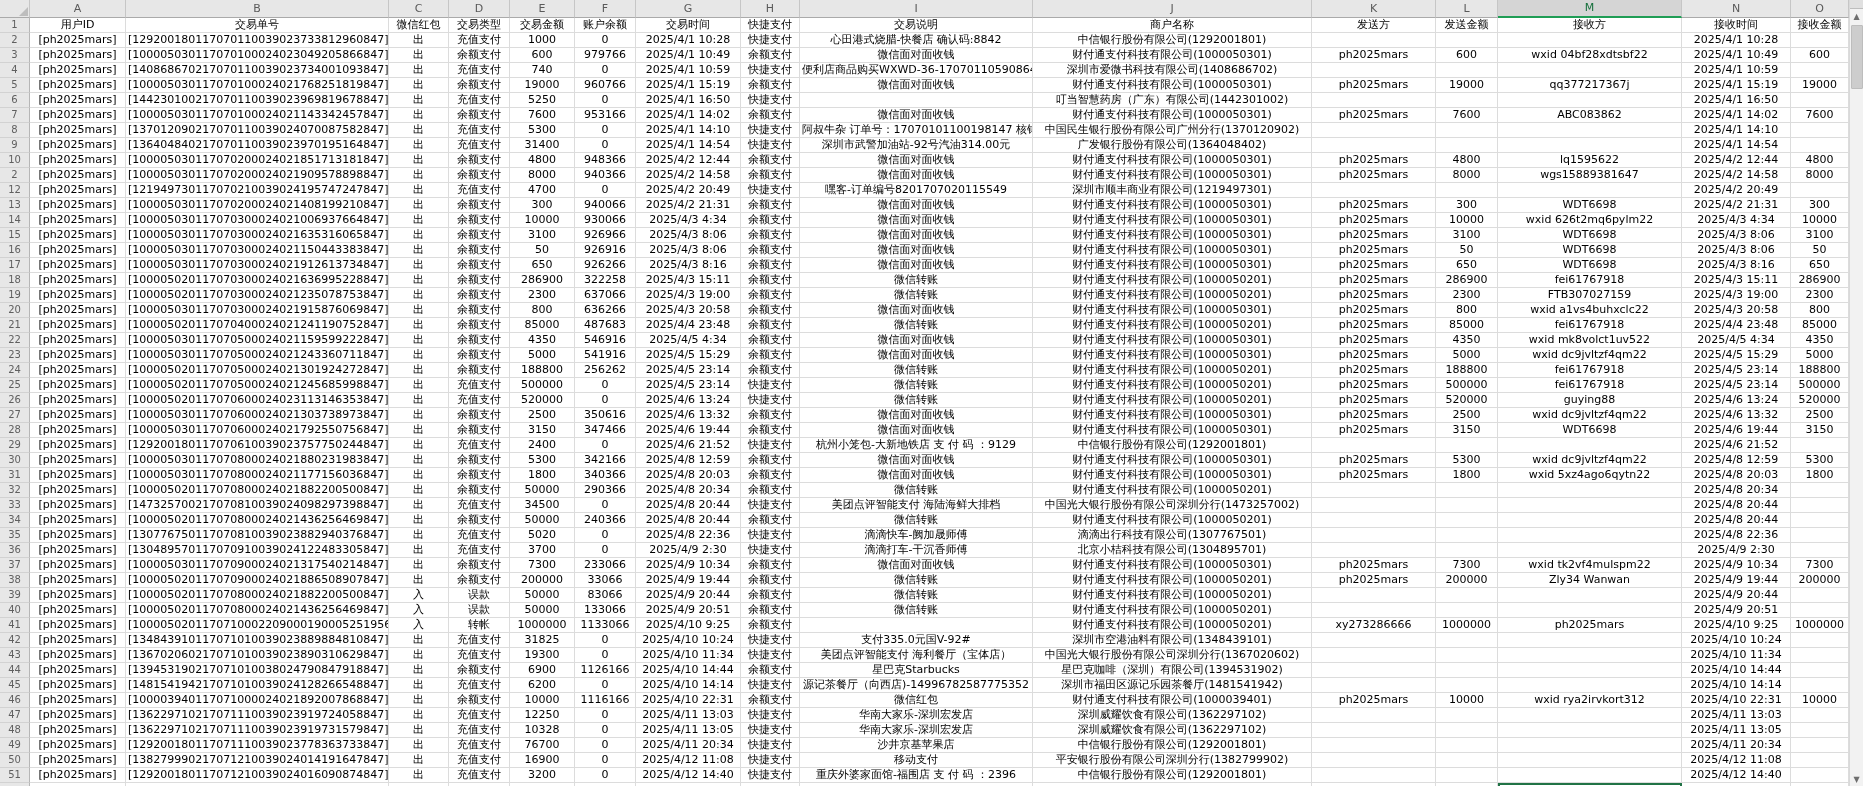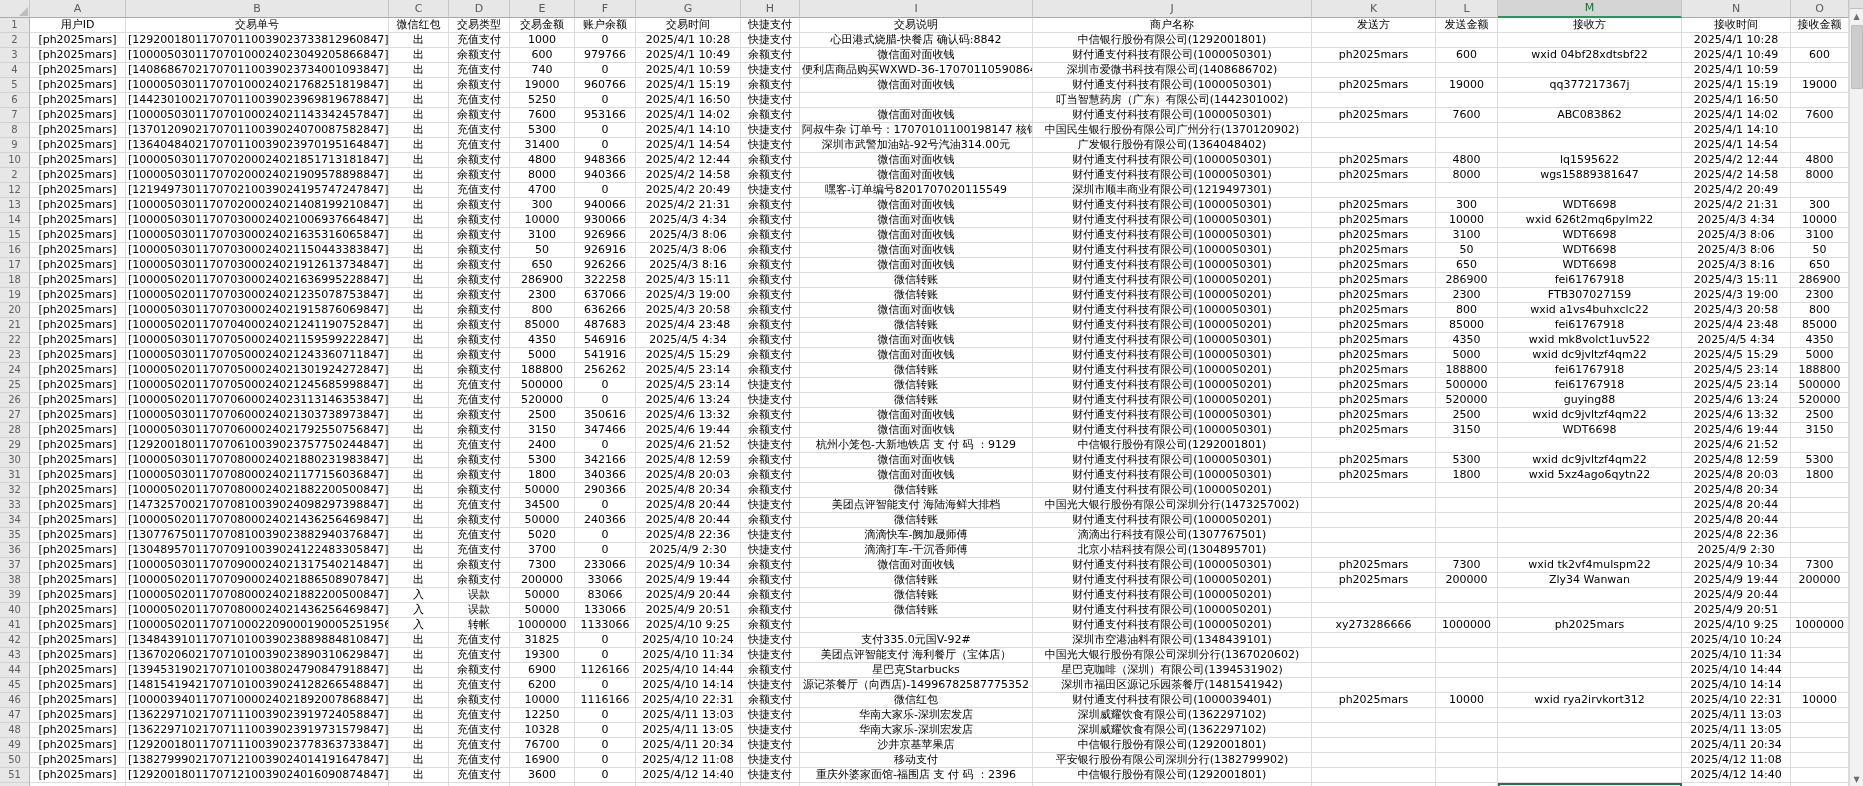--- a/index.html
+++ b/index.html
@@ -980,21 +980,21 @@
             <td class="c"></td>
             <td class="c">2025/4/12 11:08</td>
             <td class="c"></td>
           </tr>
           <tr class="r">
             <td class="rowhdr">51</td>
             <td class="c">[ph2025mars]</td>
             <td class="c">[129200180117071210039024016090874847]</td>
             <td class="c">出</td>
             <td class="c">充值支付</td>
-            <td class="c">3600</td>
+            <td class="c">3200</td>
             <td class="c">0</td>
             <td class="c">2025/4/12 14:40</td>
             <td class="c">快捷支付</td>
             <td class="c">重庆外婆家面馆-福围店 支 付 码 ：2396</td>
             <td class="c">中信银行股份有限公司(1292001801)</td>
             <td class="c"></td>
             <td class="c"></td>
             <td class="c"></td>
             <td class="c">2025/4/12 14:40</td>
             <td class="c"></td>

